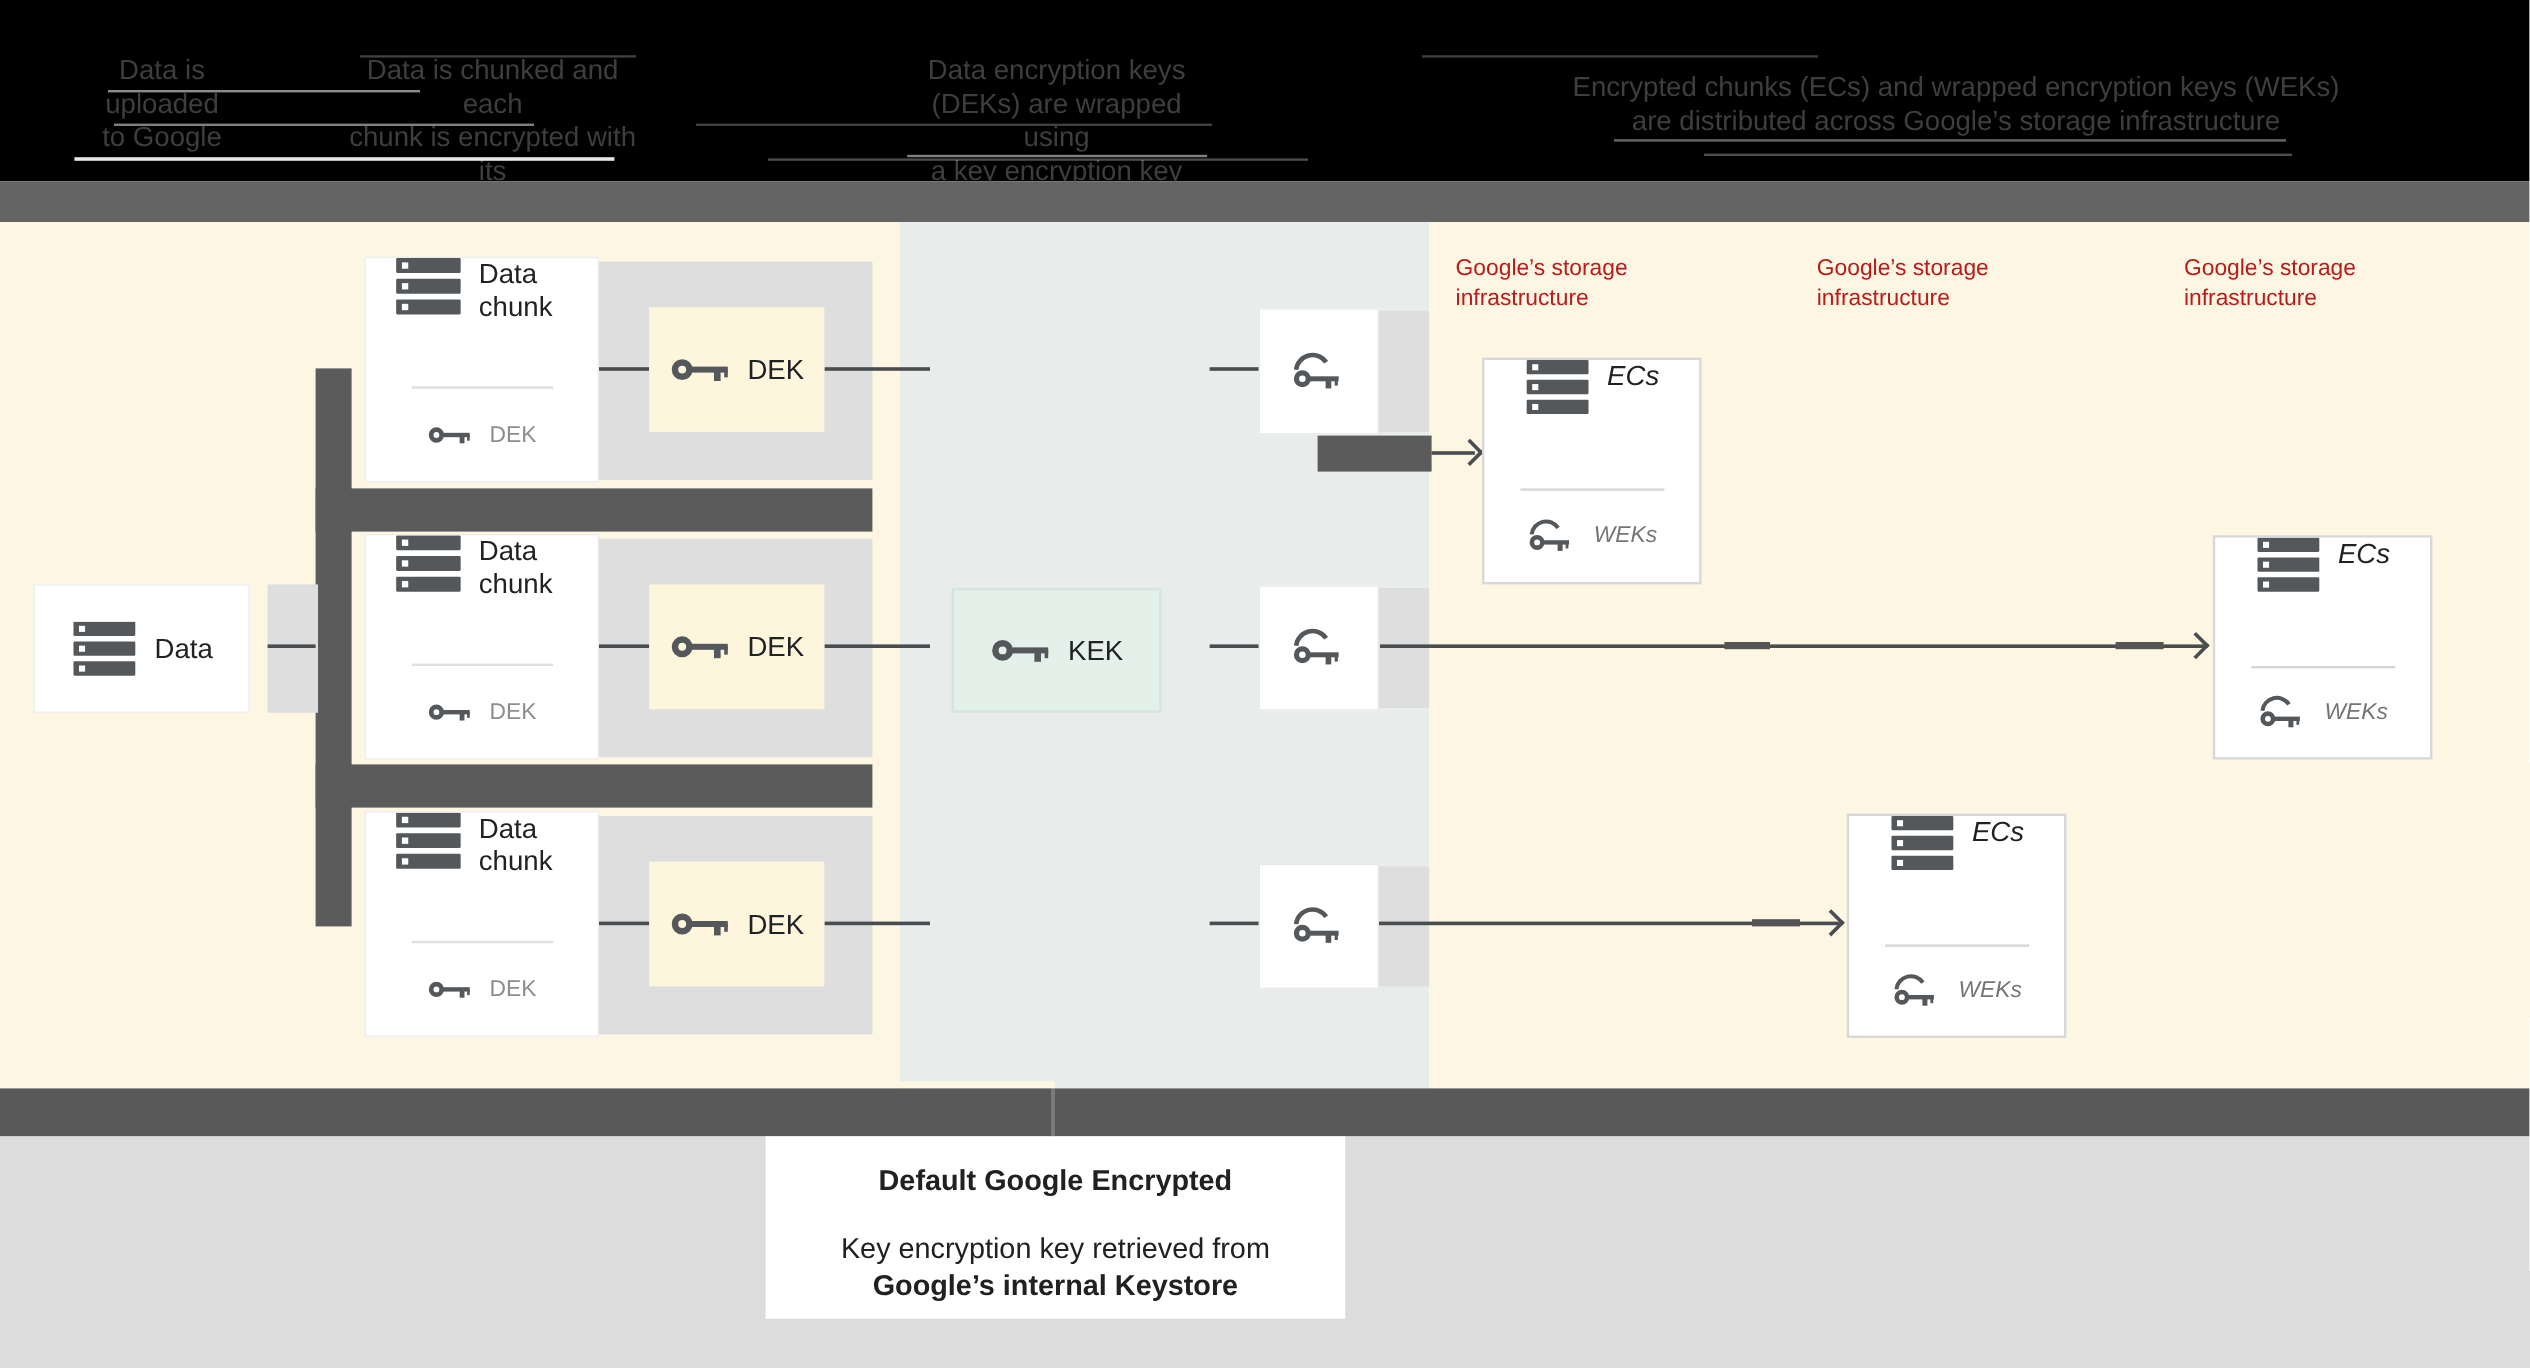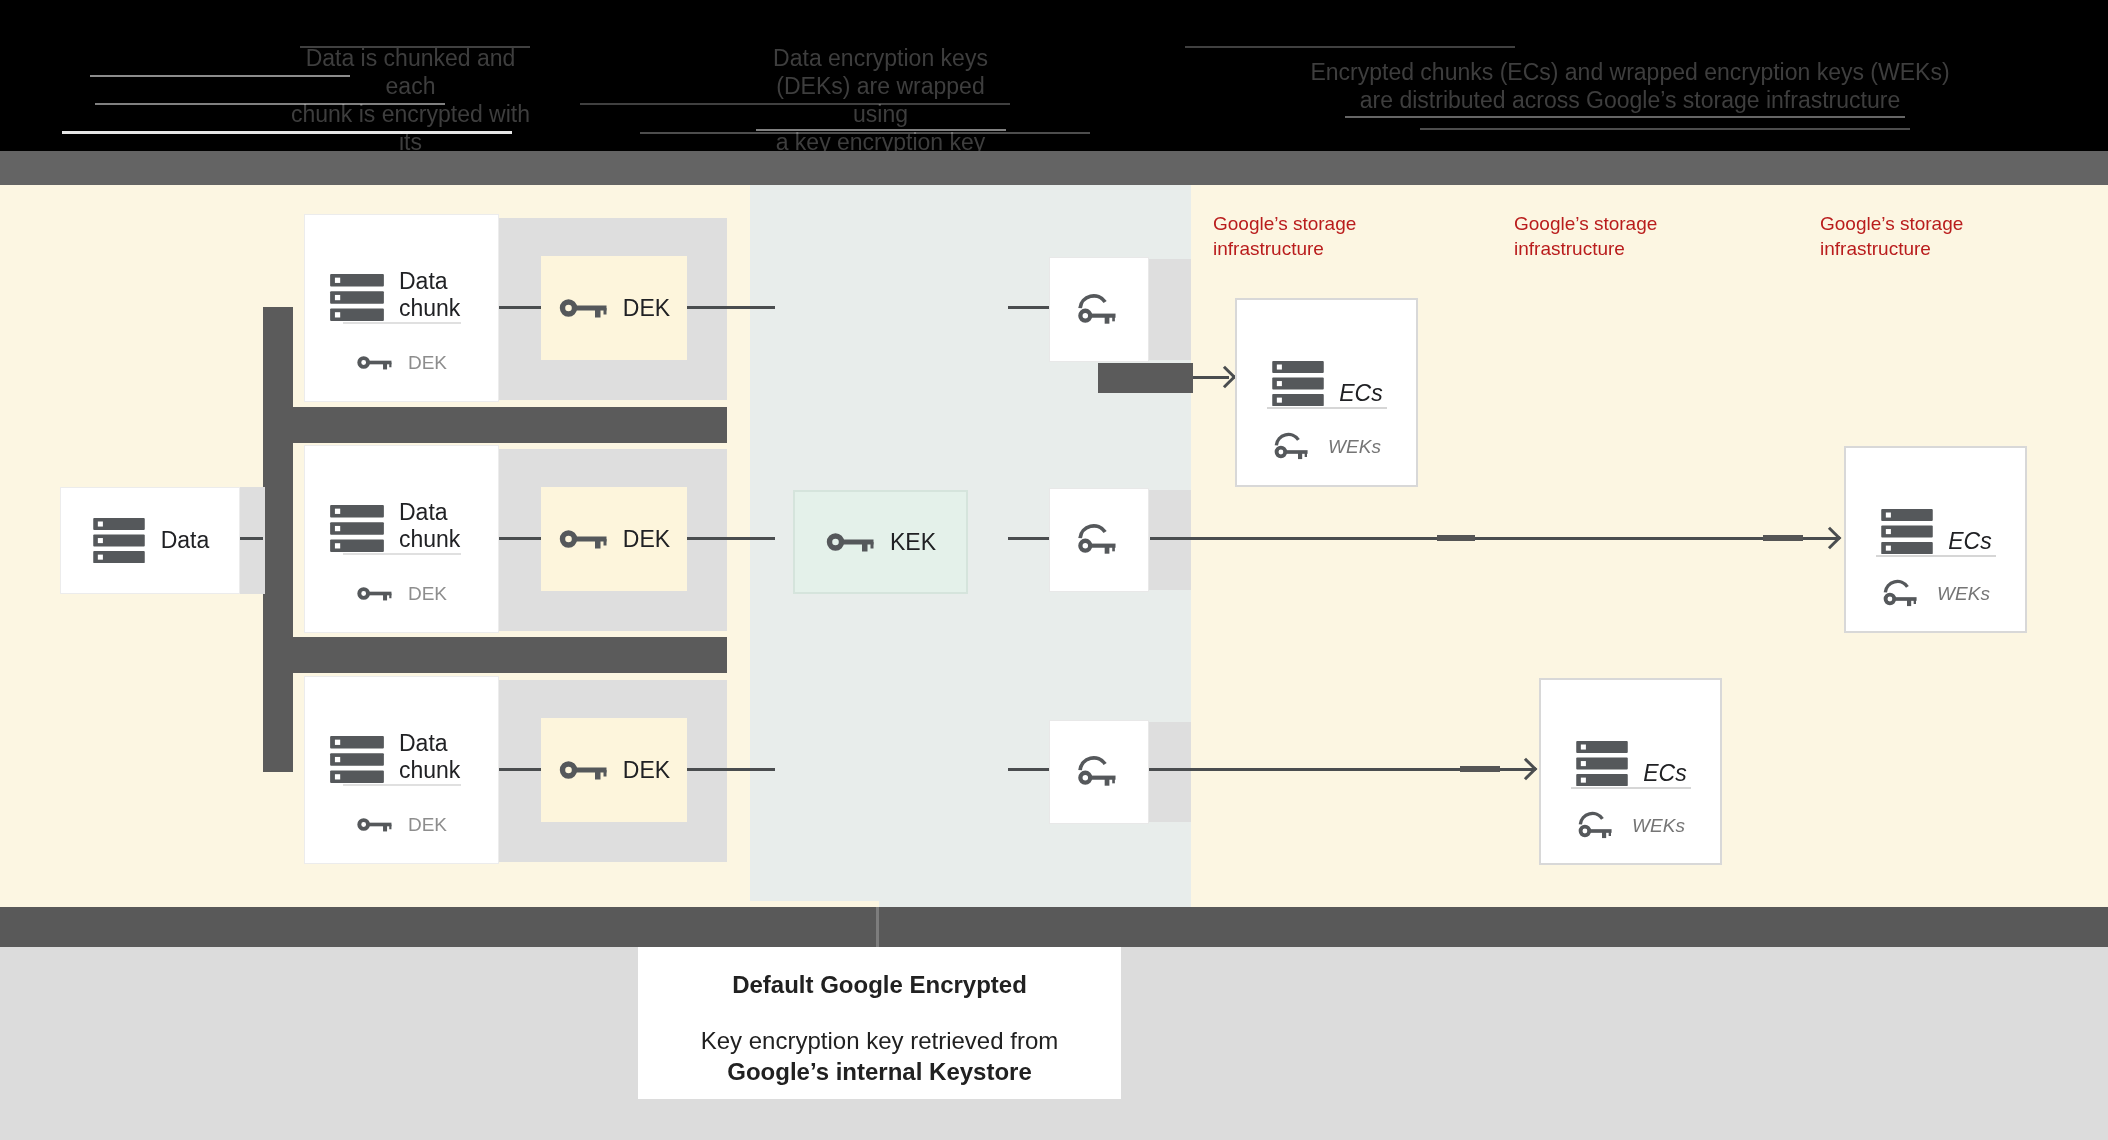--- a/index.html
+++ b/index.html
@@ -24,21 +24,21 @@
   .tick-light{left:876px;top:907px;width:3px;height:40px;background:rgba(255,255,255,.22);}
   .tick-dark{left:876px;top:947px;width:3px;height:6px;background:#a5a5a5;}
   
   .wbox{background:#fff;border:1px solid #ececec;box-sizing:border-box;}
   .ecsbox{background:#fff;border:2px solid #d8d8d8;box-sizing:border-box;font-style:italic;}
   .dekbox{background:#fdf5dc;box-sizing:border-box;display:flex;align-items:center;justify-content:center;gap:13px;}
   .kekbox{background:#e4f1ea;border:2px solid #d5e4dc;box-sizing:border-box;display:flex;align-items:center;justify-content:center;gap:13px;}
   .keywbox{background:#fff;border:1px solid #e8e8e8;box-sizing:border-box;display:flex;align-items:center;justify-content:center;}
   .rowcenter{display:flex;align-items:center;justify-content:center;gap:14px;}
   .stack{display:flex;flex-direction:column;align-items:center;}
-  .seg1{height:107px;display:flex;align-items:flex-end;justify-content:center;gap:13px;width:100%;}
+  .seg1{height:107px;display:flex;align-items:flex-start;justify-content:center;gap:13px;width:100%;}
   .seg2{flex:1;display:flex;align-items:center;justify-content:center;gap:14px;width:100%;}
   .divider{height:2px;background:#e0e0e0;width:118px;}
   .box-label{font-size:23px;color:#202124;}
   .chunk-title{font-size:23px;color:#202124;line-height:27px;width:76px;text-align:left;}
   .sub-label{font-size:19px;color:#8d8d8d;}
   .weks-label{font-size:19px;color:#757575;}
   .icon{color:#55585b;flex:none;}
   
   .line{position:absolute;height:3px;background:#4a4d4f;}
   .seg-dark{position:absolute;height:6px;background:#555;}
@@ -75,20 +75,25 @@
       <path d="M5 16 A14.5 14.5 0 0 1 31.5 9.5" fill="none" stroke="currentColor" stroke-width="4"></path>
       <circle cx="10.5" cy="24" r="5.2" fill="none" stroke="currentColor" stroke-width="4.6"></circle>
       <rect x="16.5" y="21.8" width="26" height="4.4" fill="currentColor"></rect>
       <rect x="31" y="24" width="5" height="8.5" fill="currentColor"></rect>
       <rect x="39" y="24" width="2.8" height="6" fill="currentColor"></rect>
     </symbol>
   </defs>
 </svg>
 
 <div class="abs banner">
+  <div class="bcol" style="left:35px;width:200px;top:44px">
+    <div>Data is</div>
+    <div>uploaded</div>
+    <div>to Google</div>
+  </div>
   <div class="bcol" style="left:278px;width:265px;top:44px">
     <div>Data is chunked and each</div>
     <div>chunk is encrypted with its</div>
     <div>own data encryption key (DEK)</div>
   </div>
   <div class="bcol" style="left:748px;width:265px;top:44px">
     <div>Data encryption keys</div>
     <div>(DEKs) are wrapped using</div>
     <div>a key encryption key (KEK)</div>
   </div>
@@ -149,21 +154,21 @@
 
 <div class="line" style="left:1150px;top:537px;width:687px"></div>
 <div class="seg-dark" style="left:1437px;top:535px;width:38px"></div>
 <div class="seg-dark" style="left:1763px;top:535px;width:40px"></div>
 <div class="chev" style="left:1822px;top:530px"></div>
 
 <div class="line" style="left:1149px;top:768px;width:384px"></div>
 <div class="seg-dark" style="left:1460px;top:766px;width:40px"></div>
 <div class="chev" style="left:1518px;top:761px"></div>
 
-<div class="abs wbox rowcenter" style="left:60px;top:487px;width:180px;height:107px">
+<div class="abs wbox rowcenter" style="left:28px;top:487px;width:180px;height:107px">
   <svg class="icon" width="56" height="46">
       <use href="#sym-db"></use>
     </svg>
   <span class="box-label">Data</span>
 </div>
 
 <div class="abs wbox stack" style="left:304px;top:214px;width:195px;height:188px">
   <div class="seg1">
     <svg class="icon" width="58" height="48">
         <use href="#sym-db"></use>

